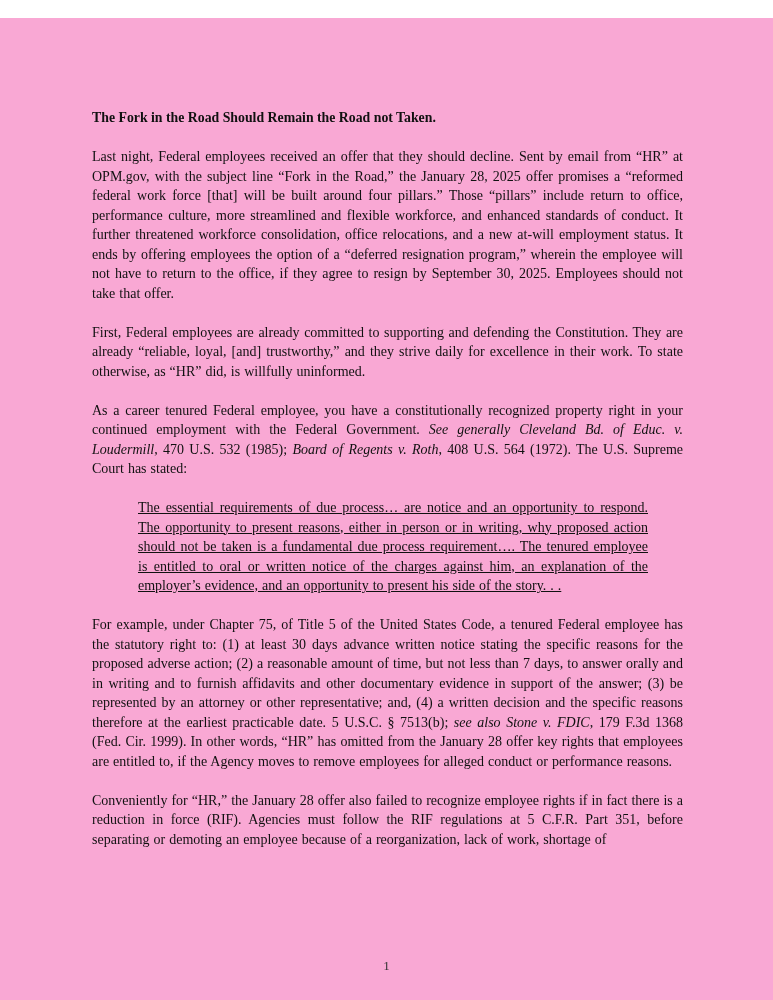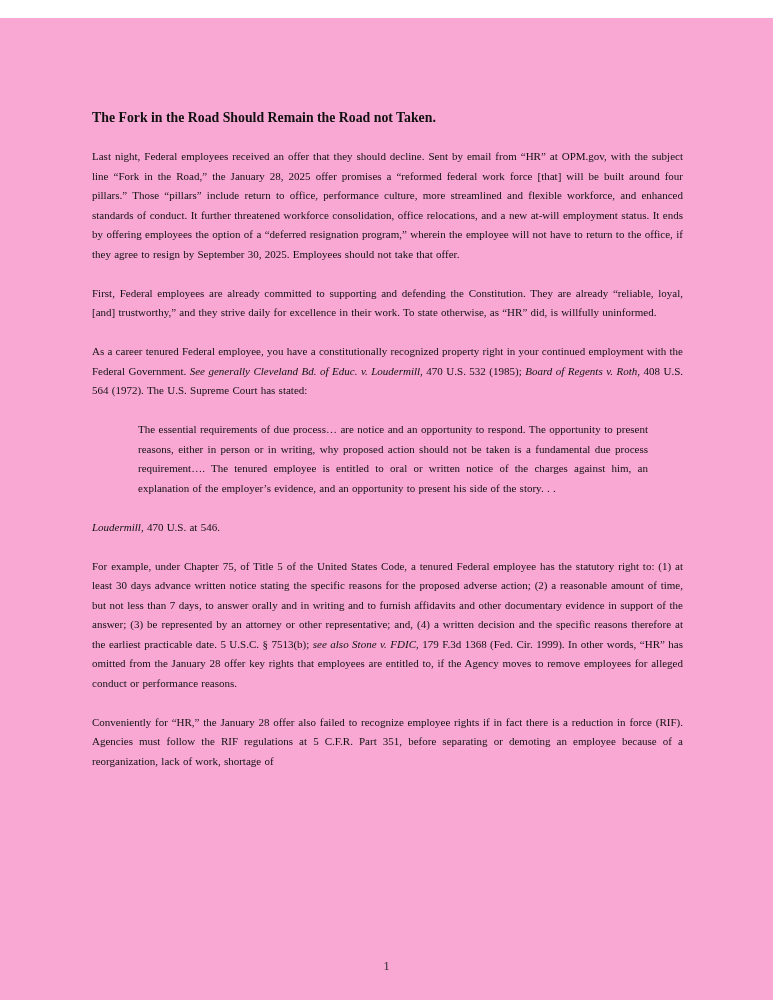--- a/index.html
+++ b/index.html
@@ -20,29 +20,30 @@
     top: 90px;
     width: 591px;
   }
   .title {
     font-size: 13.8px;
     line-height: 19.5px;
     font-weight: bold;
     margin: 0;
   }
   #doc-body p {
-    font-size: 11px;
+    font-size: 14px;
     line-height: 19.5px;
     margin: 19.5px 0 0 0;
     text-align: justify;
     word-spacing: 0.5px;
   }
   #doc-body p.blockquote {
     margin-left: 46px;
     margin-right: 35px;
+    text-decoration: underline;
   }
   #doc-body p.citation {
     text-align: left;
   }
   .page-number {
     position: absolute;
     left: 0;
     right: 0;
     bottom: 44px;
     text-align: center;
@@ -54,19 +55,18 @@
 <body>
 
 <div class="page">
   <div class="content">
     <h1 class="title">The Fork in the Road Should Remain the Road not Taken.</h1>
     <div id="doc-body">
         <p class="paragraph"><span>Last night, Federal employees received an offer that they should decline. Sent by email from “HR” at OPM.gov, with the subject line “Fork in the Road,” the January 28, 2025 offer promises a “reformed federal work force [that] will be built around four pillars.” Those “pillars” include return to office, performance culture, more streamlined and flexible workforce, and enhanced standards of conduct. It further threatened workforce consolidation, office relocations, and a new at-will employment status. It ends by offering employees the option of a “deferred resignation program,” wherein the employee will not have to return to the office, if they agree to resign by September 30, 2025. Employees should not take that offer.</span></p>
         <p class="paragraph"><span>First, Federal employees are already committed to supporting and defending the Constitution. They are already “reliable, loyal, [and] trustworthy,” and they strive daily for excellence in their work. To state otherwise, as “HR” did, is willfully uninformed.</span></p>
         <p class="paragraph"><span>As a career tenured Federal employee, you have a constitutionally recognized property right in your continued employment with the Federal Government. </span><span style="font-style: italic;">See generally Cleveland Bd. of Educ. v. Loudermill</span><span>, 470 U.S. 532 (1985); </span><span style="font-style: italic;">Board of Regents v. Roth</span><span>, 408 U.S. 564 (1972). The U.S. Supreme Court has stated:</span></p>
         <p class="blockquote"><span>The essential requirements of due process… are notice and an opportunity to respond. The opportunity to present reasons, either in person or in writing, why proposed action should not be taken is a fundamental due process requirement…. The tenured employee is entitled to oral or written notice of the charges against him, an explanation of the employer’s evidence, and an opportunity to present his side of the story. . .</span></p>
-        <p class="citation"><span style="font-style: italic;">Loudermill</span><span>, 470 U.S. at 546.</span></p>
         <p class="paragraph"><span>For example, under Chapter 75, of Title 5 of the United States Code, a tenured Federal employee has the statutory right to:  (1) at least 30 days advance written notice stating the specific reasons for the proposed adverse action; (2) a reasonable amount of time, but not less than 7 days, to answer orally and in writing and to furnish affidavits and other documentary evidence in support of the answer; (3) be represented by an attorney or other representative; and, (4) a written decision and the specific reasons therefore at the earliest practicable date. 5 U.S.C. § 7513(b); </span><span style="font-style: italic;">see also Stone v. FDIC</span><span>, 179 F.3d 1368 (Fed. Cir. 1999). In other words, “HR” has omitted from the January 28 offer key rights that employees are entitled to, if the Agency moves to remove employees for alleged conduct or performance reasons.</span></p>
         <p class="paragraph"><span>Conveniently for “HR,” the January 28 offer also failed to recognize employee rights if in fact there is a reduction in force (RIF). Agencies must follow the RIF regulations at 5 C.F.R. Part 351, before separating or demoting an employee because of a reorganization, lack of work, shortage of</span></p>
       </div>
   </div>
   <div class="page-number">1</div>
 </div>
 
 </body></html>

